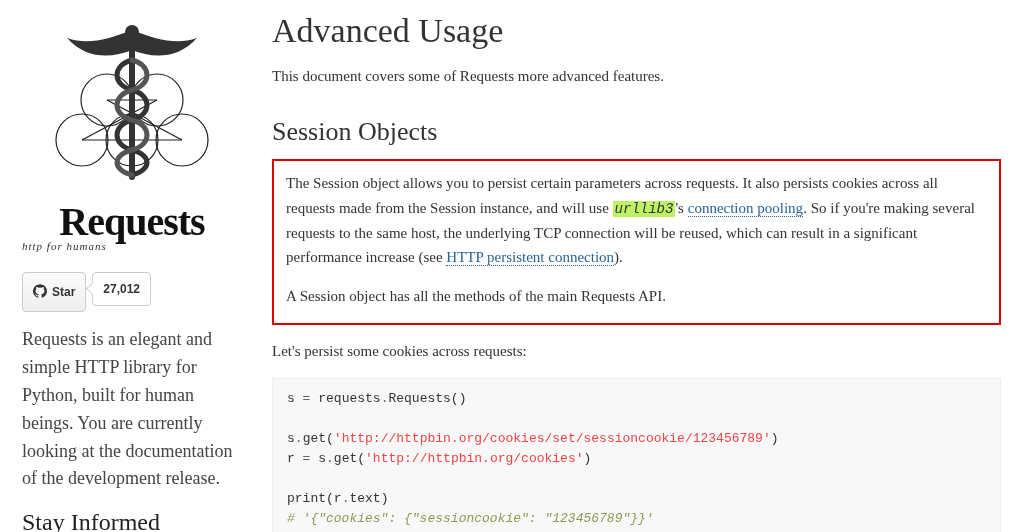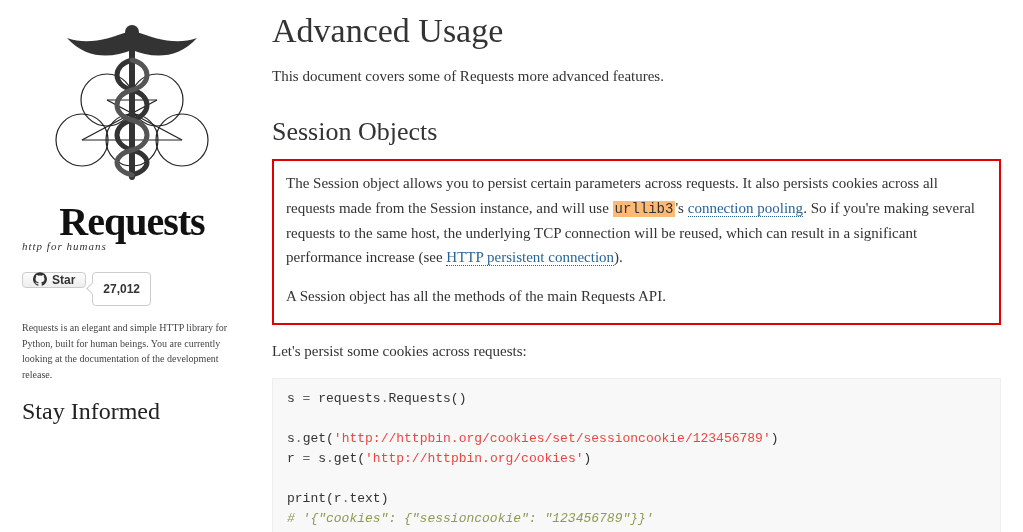--- a/index.html
+++ b/index.html
@@ -57,21 +57,21 @@
   .gh-btn {
     display: inline-flex;
     align-items: center;
     gap: 5px;
     padding: 0 10px;
     border: 1px solid #ccc;
     border-radius: 4px;
     background: linear-gradient(#fcfcfc,#eee);
     color: #333;
     font-weight: bold;
-    height: 16px;
+    height: 40px;
   }
   .gh-count {
     display: inline-flex;
     align-items: center;
     padding: 16px 10px;
     border: 1px solid #ccc;
     border-radius: 4px;
     background: #fff;
     margin-left: 6px;
     font-weight: bold;
@@ -85,21 +85,21 @@
     left: -5px;
     top: 50%;
     margin-top: -5px;
     width: 8px; height: 8px;
     background: #fff;
     border-left: 1px solid #ccc;
     border-bottom: 1px solid #ccc;
     transform: rotate(45deg);
   }
   .sidebar p {
-    font-size: 10px;
+    font-size: 18px;
     line-height: 1.55;
     color: #444;
     margin: 0 0 14px 0;
   }
   .sidebar h3 {
     font-family: Georgia, serif;
     font-weight: normal;
     font-size: 24px;
     color: #222;
     margin: 16px 0 10px 0;
@@ -130,23 +130,24 @@
   }
   .content p {
     font-size: 15px;
     line-height: 1.65;
     color: #333;
     margin: 0 0 14px 0;
   }
   code.inline {
     font-family: Consolas, "Courier New", monospace;
     font-size: 14px;
-    background: #fdba74;
+    background: #bef264;
     padding: 0 2px;
     color: #333;
+    font-style: italic;
   }
   a.doclink {
     color: #2a6496;
     text-decoration: none;
     border-bottom: 1px dotted #2a6496;
   }
   pre.codeblock {
     background: #f8f8f8;
     border: 1px solid #eee;
     padding: 10px 14px;

